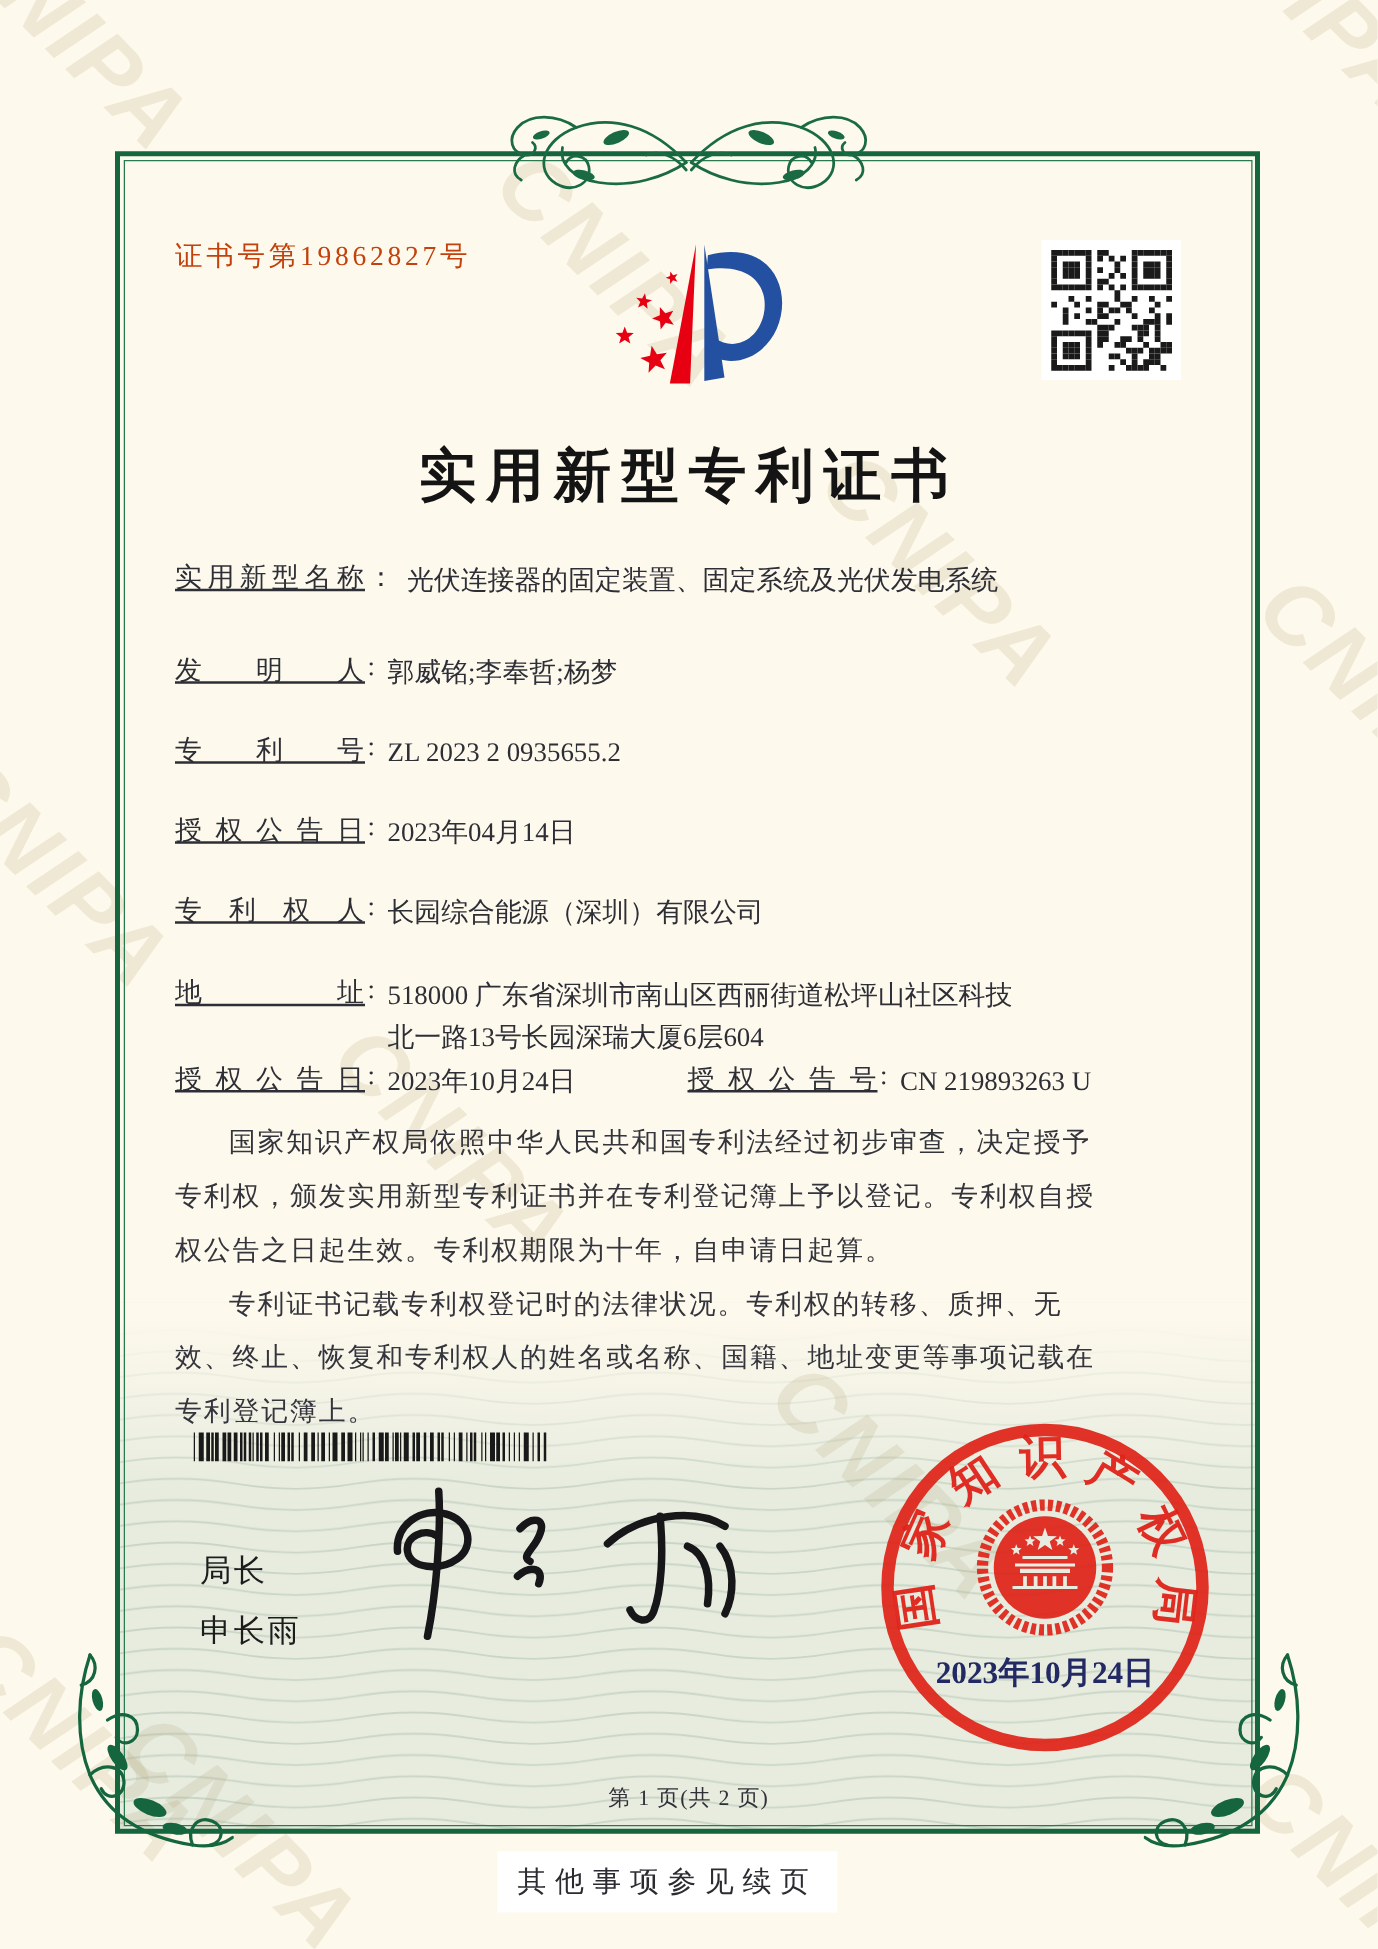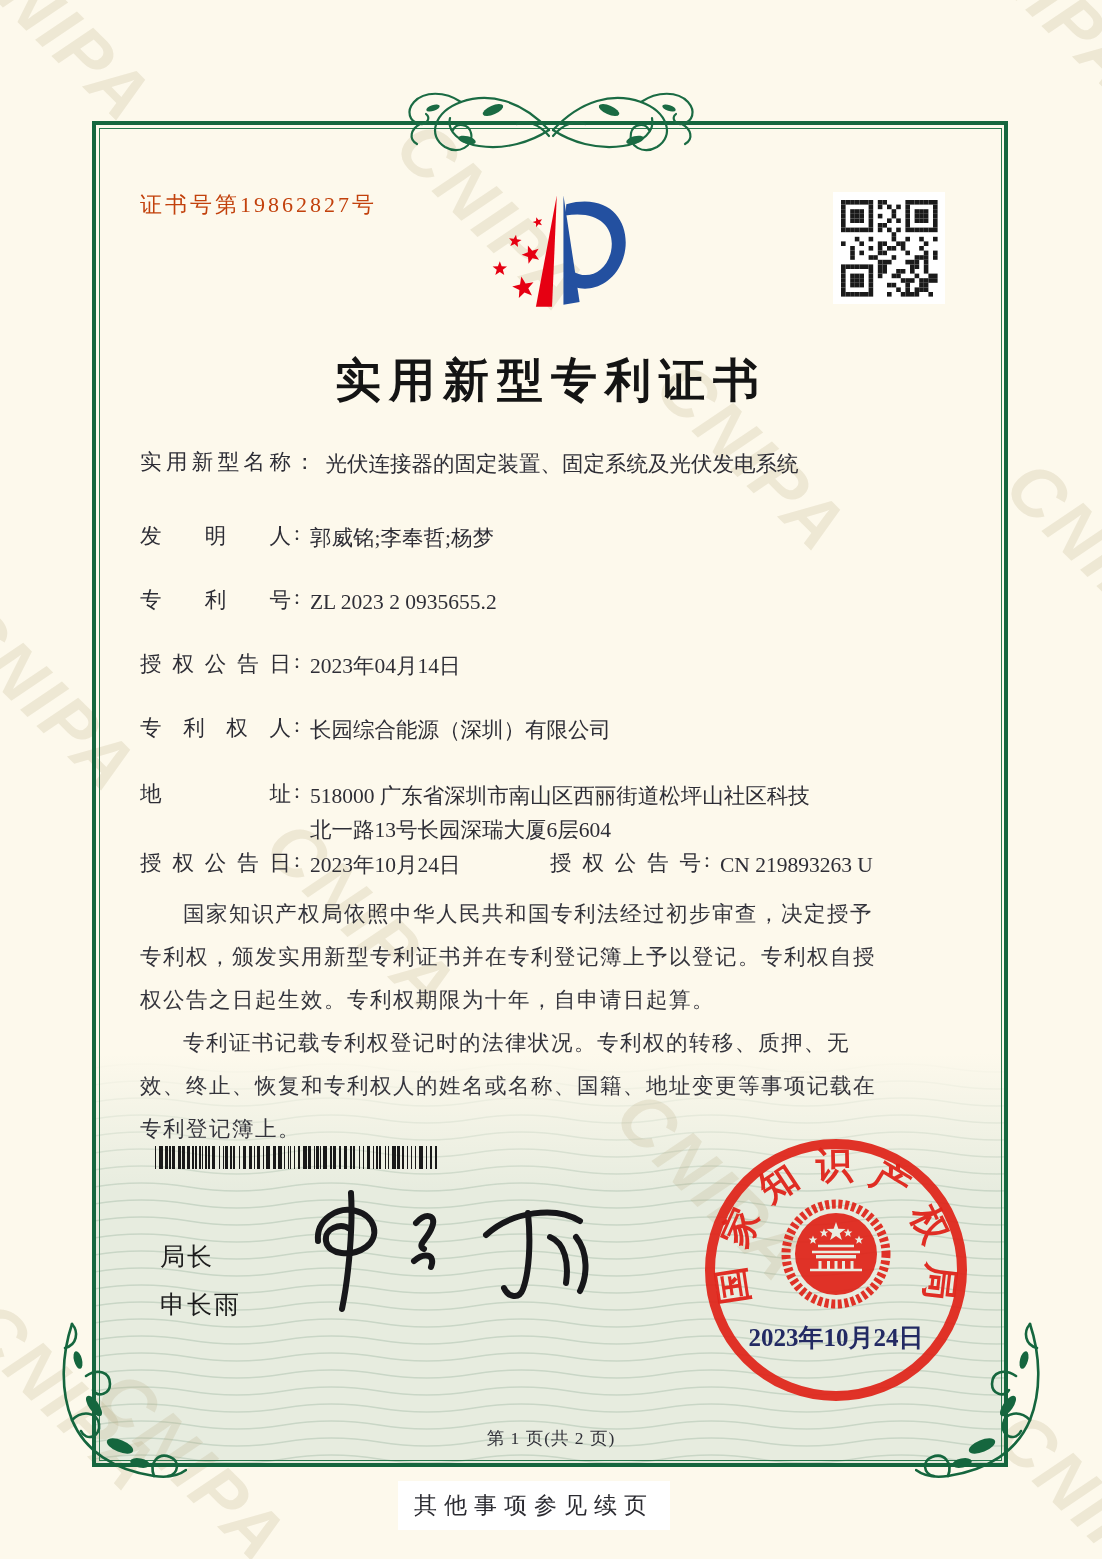--- a/index.html
+++ b/index.html
@@ -20,21 +20,21 @@
   .orn{z-index:5;pointer-events:none;}
   
   #certno{left:140px;top:190px;font-size:22px;letter-spacing:3px;color:#c2410c;z-index:3;}
   #logo{left:458px;top:183px;z-index:3;}
   #qr{left:833px;top:192px;z-index:3;}
   #title{left:0;right:0;top:350px;text-align:center;font-size:46px;font-weight:700;
          letter-spacing:8px;color:#141414;z-index:3;}
   
   .row{position:absolute;left:140px;font-size:21.5px;color:#2e2e36;z-index:3;white-space:nowrap;}
   .lbl{display:inline-block;width:152px;text-align:justify;text-align-last:justify;
-       letter-spacing:1px;vertical-align:top;}
+       letter-spacing:1px;vertical-align:top;text-decoration:underline;}
   .colon{display:inline-block;margin:0 10px 0 2px;vertical-align:top;}
   .val{display:inline-block;white-space:pre-line;vertical-align:top;max-width:580px;line-height:34px;}
   .row2l{white-space:normal;}
   #grant-no{position:absolute;left:410px;top:0;}
   
   #body-text{left:140px;top:893px;width:742px;z-index:3;font-size:21.5px;line-height:43px;
              color:#34343c;letter-spacing:1.5px;}
   #body-text p{margin:0;text-indent:2em;}
   
   #barcode{left:155px;top:1146px;width:282px;height:23px;z-index:3;font-size:0;}

